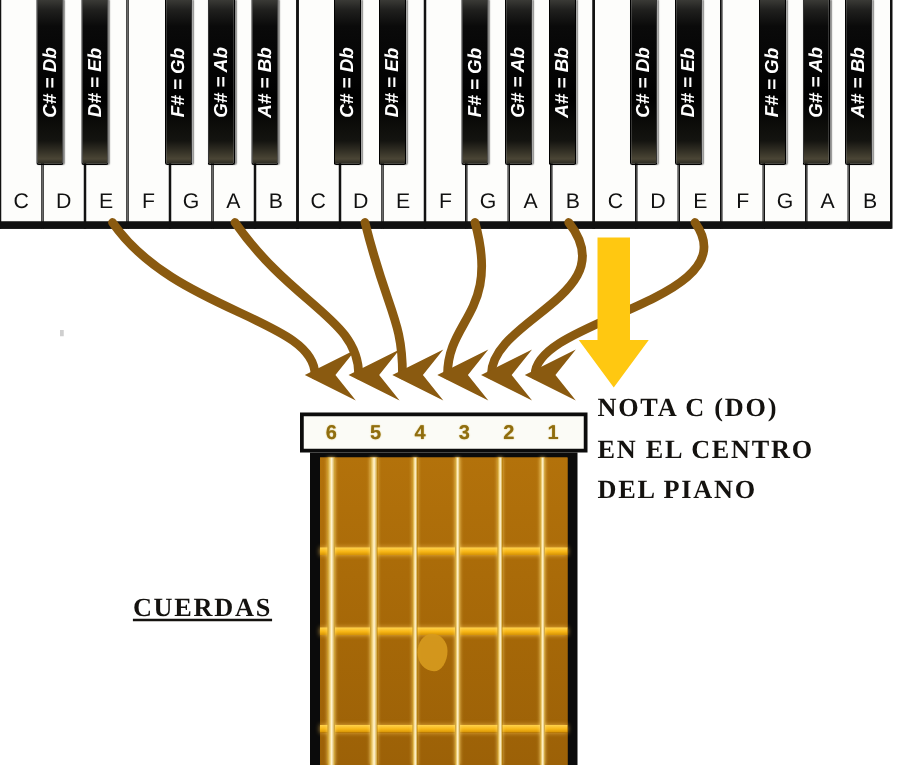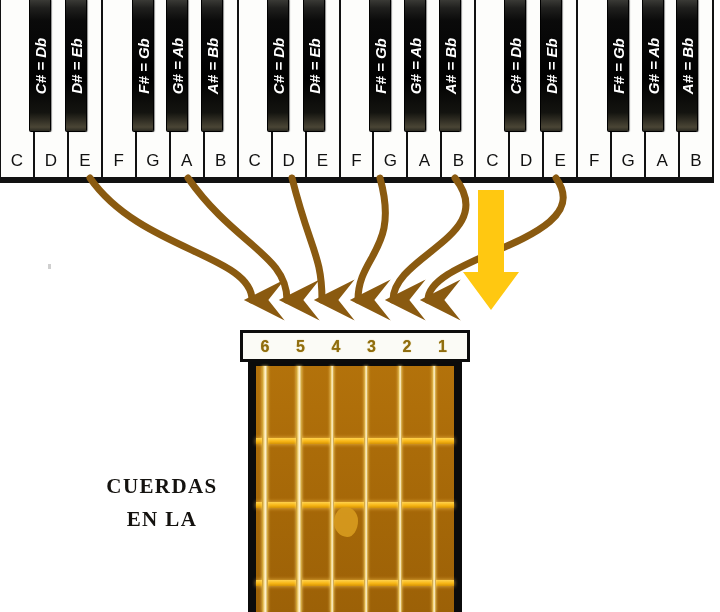--- a/index.html
+++ b/index.html
@@ -77,21 +77,21 @@
   
   #overlay{position:absolute;left:0;top:0;width:720px;height:612px;}
 
   
   .caption{
     position:absolute;font-family:"Liberation Serif",serif;
     font-size:21px;font-weight:bold;color:#14120f;
     letter-spacing:1.4px;line-height:1.55;text-align:center;
   }
   #capRight{left:478px;top:310px;width:228px;text-align:left;}
-  #capLeft{left:62px;top:470px;width:200px;}
+  #capLeft{left:62px;top:470px;width:200px;text-decoration:underline;}
   .speck{position:absolute;left:48px;top:264px;width:3px;height:5px;background:#cfcfcf;}
 </style>
 </head>
 <body>
 
 <div id="stage">
 
   <div id="piano">
     <div id="white-keys">
         <div class="wkey" style="left: 0px; width: 33.9524px;">
@@ -255,18 +255,22 @@
         <path d="M292,178 C310,250 322,255 322,300"></path>
         <path d="M380,178 C400,250 358,255 358,300"></path>
         <path d="M455,178 C500,235 393,255 393,300"></path>
         <path d="M556,178 C600,240 428,255 428,300"></path>
       </g>
     <g id="yellow-arrow">
       <path d="M478,190 L504,190 L504,272 L519,272 L491,310 L463,272 L478,272 Z" fill="#FFC811"></path>
     </g>
   </svg>
 
+  <div class="caption" id="capRight">
+      <div>NOTA C (DO)</div>
+      <div>EN EL CENTRO</div>
+      <div>DEL PIANO</div>
+    </div>
   <div class="caption" id="capLeft">
       <div>CUERDAS</div>
-      <div>EN LA</div>
     </div>
 
 </div>
 
 </body></html>

